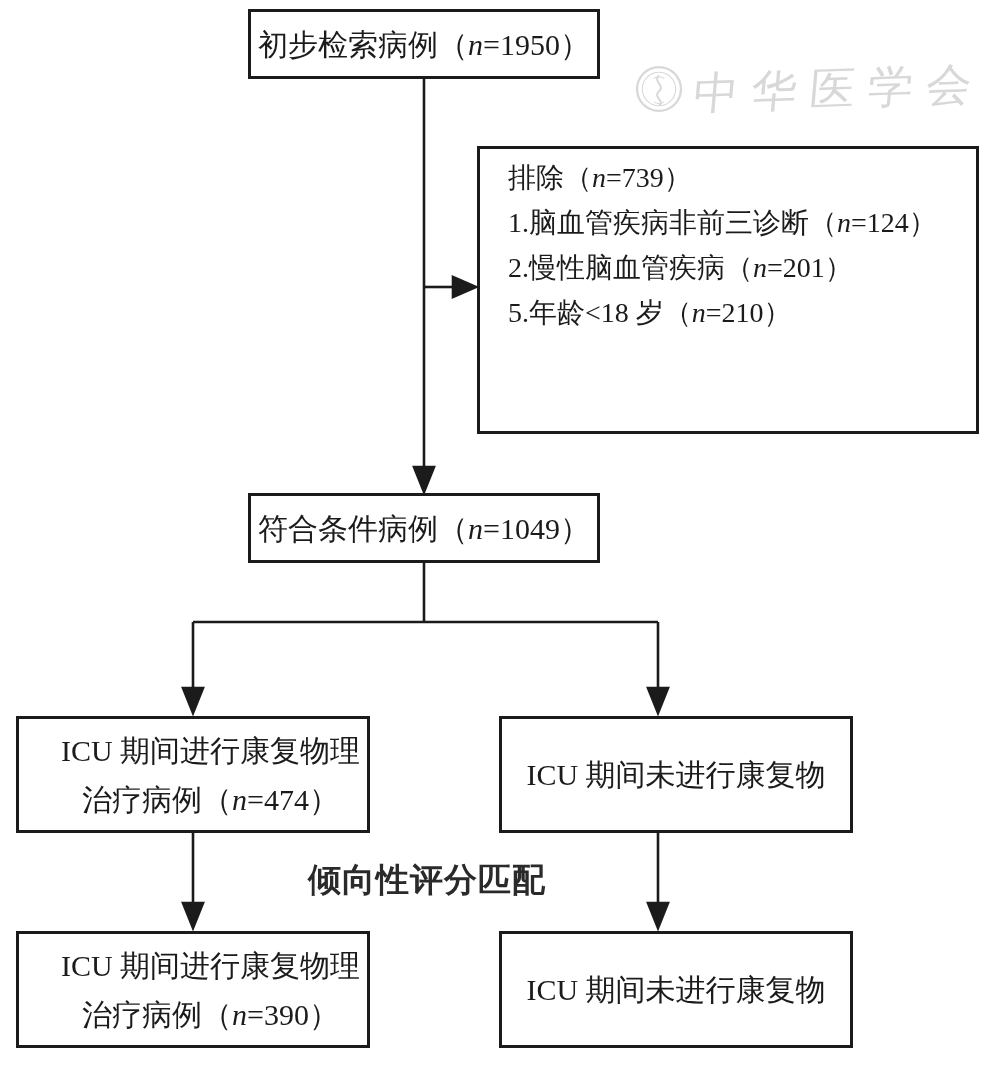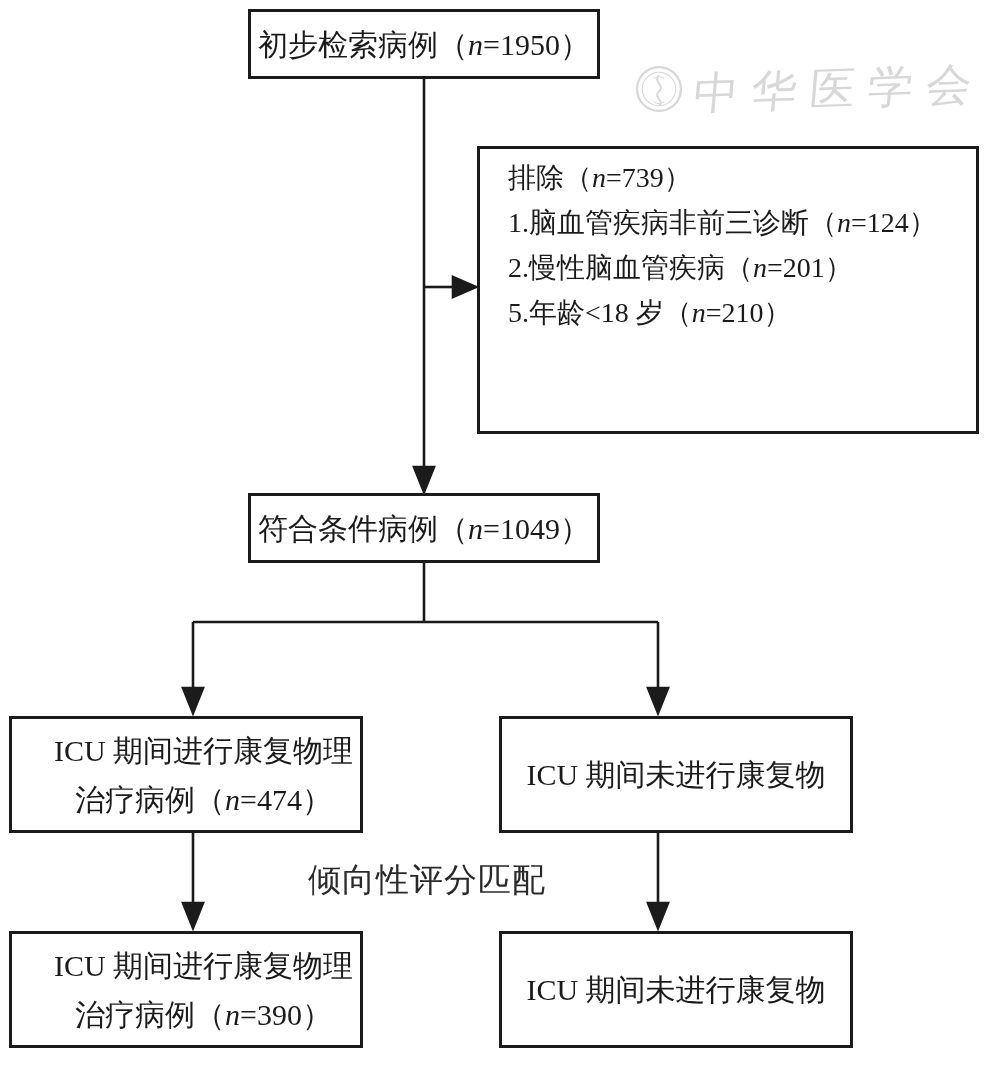--- a/index.html
+++ b/index.html
@@ -40,31 +40,32 @@
     left: 477px; top: 146px; width: 502px; height: 288px;
     justify-content: flex-start;
     text-align: left;
     font-size: 28px;
     line-height: 45px;
     padding: 6px 4px 0 28px;
   }
 
   #box-rehab,   #box-control         { top: 716px; width: 354px; height: 117px; }
   #box-rehab-m, #box-control-m       { top: 931px; width: 354px; height: 117px; }
-  #box-rehab,   #box-rehab-m         { left: 9px; padding-left: 35px; }
+  #box-rehab,   #box-rehab-m         { left: 16px; padding-left: 35px; }
   #box-control, #box-control-m       { left: 499px; }
 
   .psm-label {
     position: absolute;
     left: 427px; top: 858px;
     transform: translateX(-50%);
     font-size: 33px;
     letter-spacing: 1px;
     white-space: nowrap;
     color: #2a2a2a;
+    font-weight: bold;
   }
 
   .watermark {
     position: absolute;
     left: 634px; top: 50px;
     width: 350px; height: 78px;
     display: flex;
     align-items: center;
     pointer-events: none;
   }

